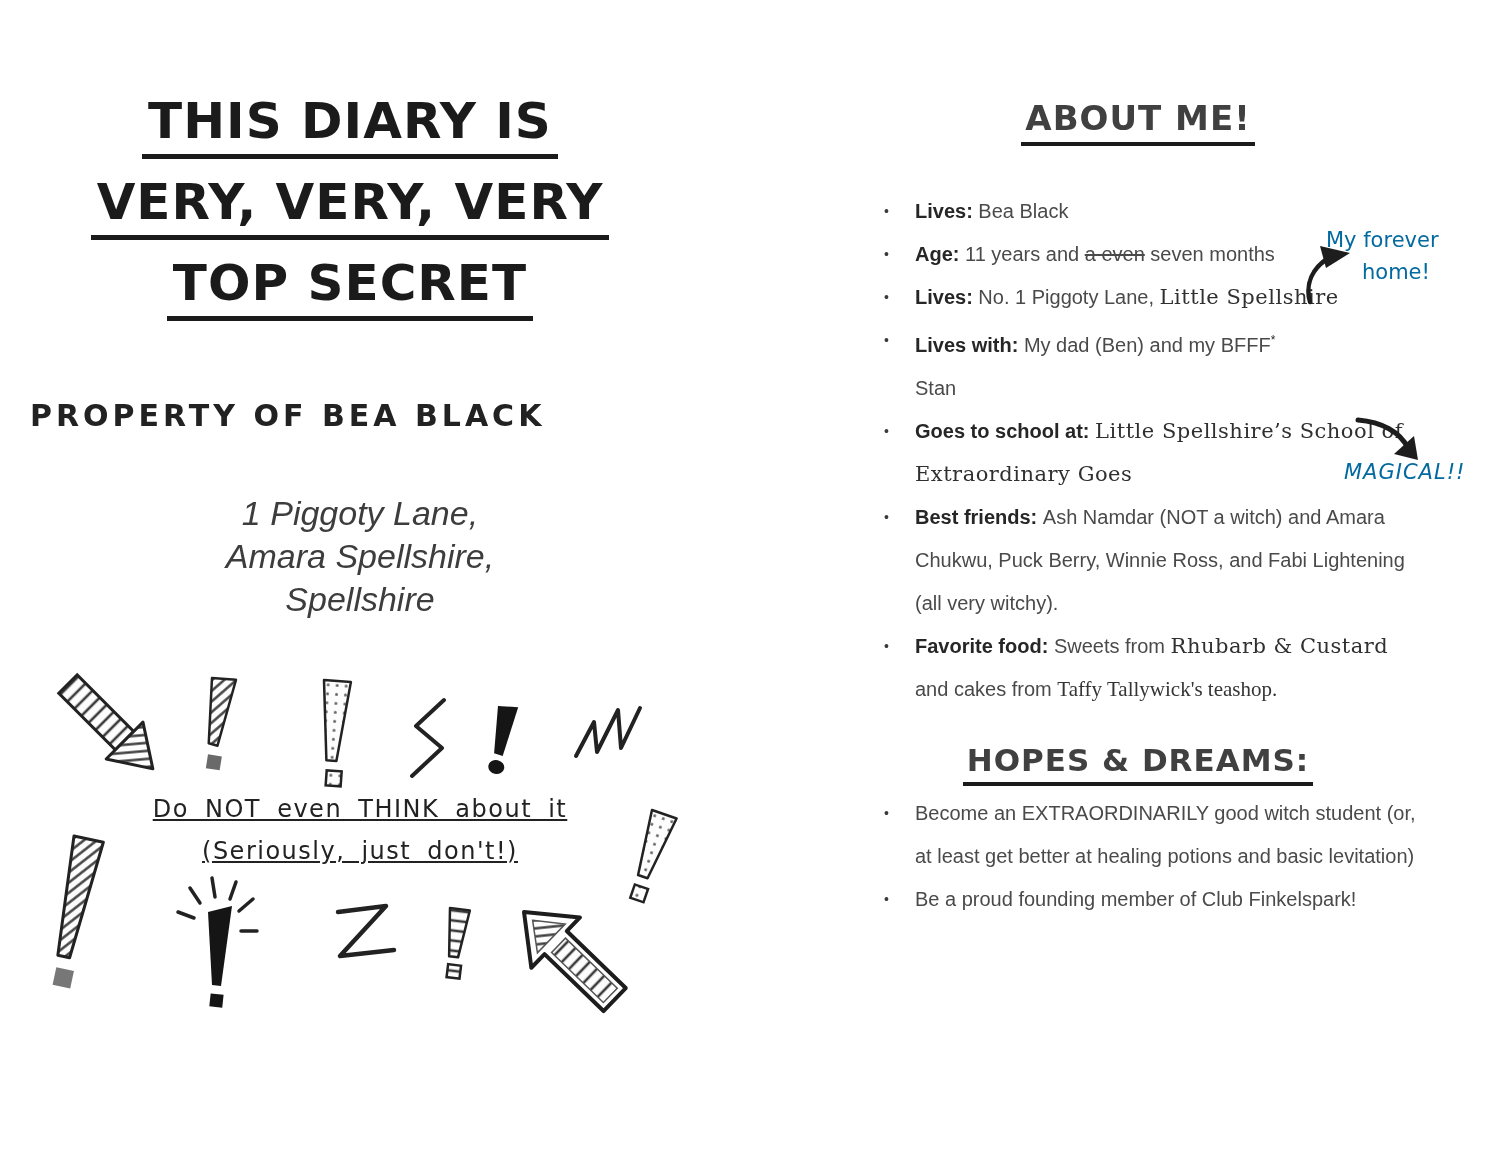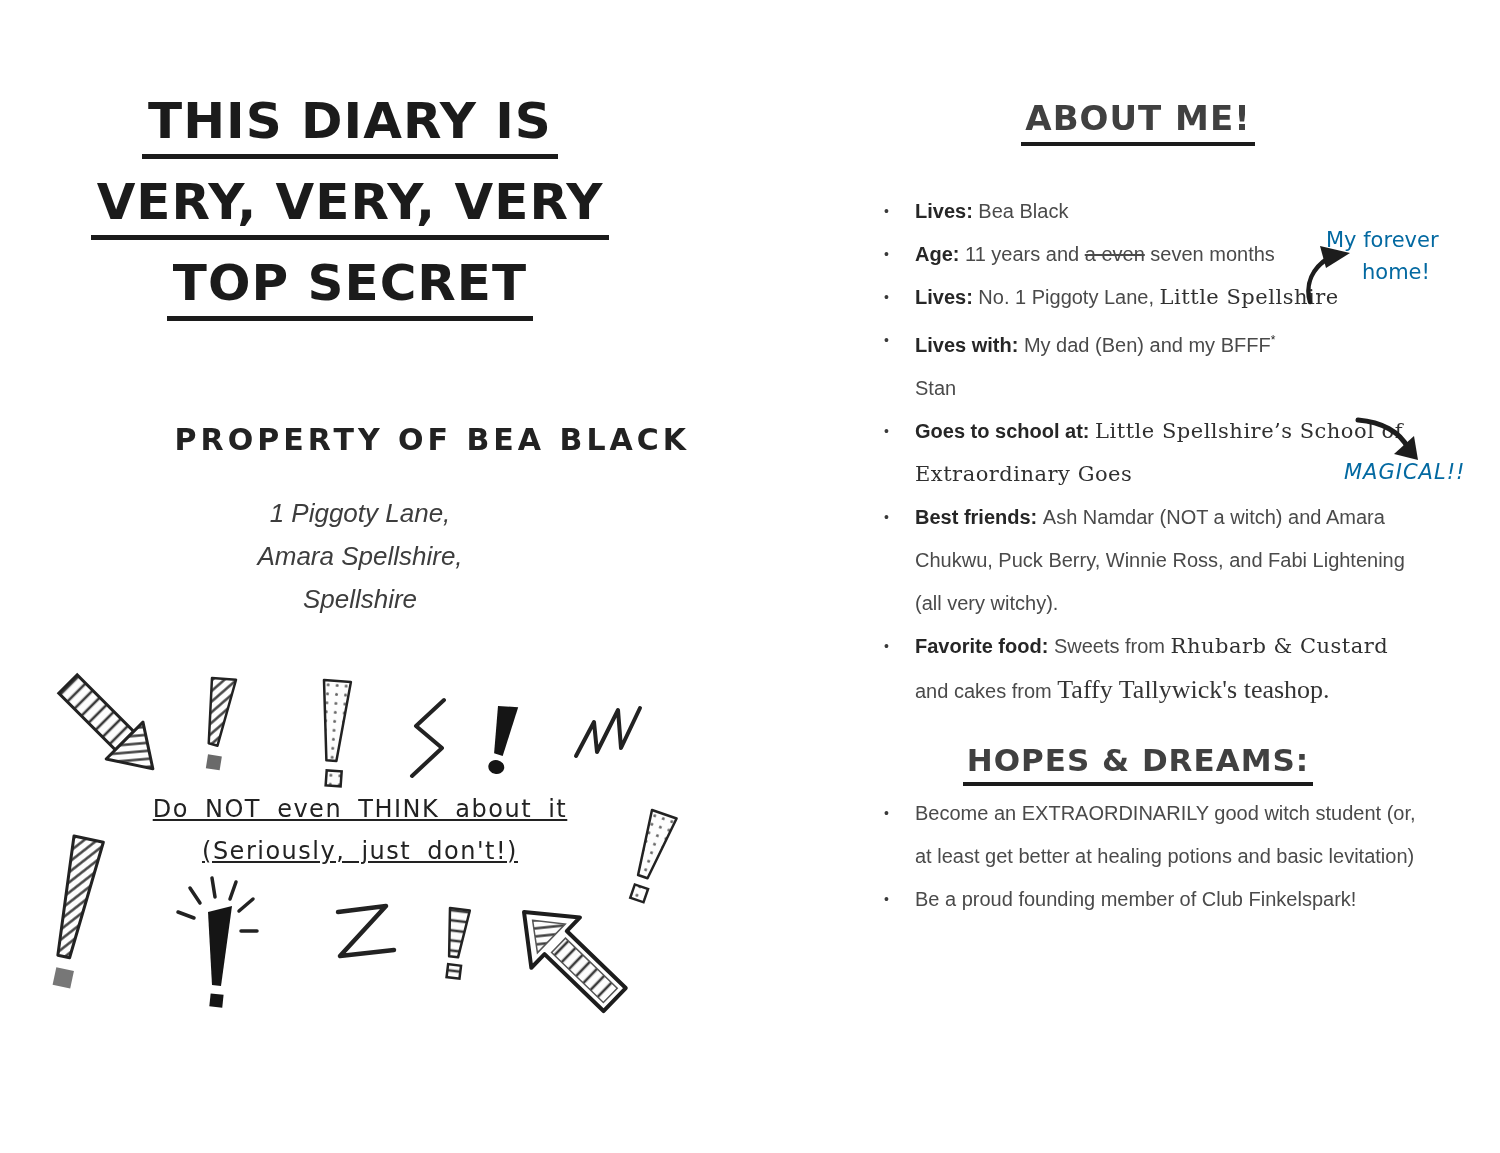--- a/index.html
+++ b/index.html
@@ -15,27 +15,27 @@
   
   .title-block { position:absolute; left:20px; top:92px; width:660px; text-align:center; }
   .title-row { margin-bottom:14px; }
   .title-line {
     display:inline-block;
     font-family:"DejaVu Sans", sans-serif; font-weight:700;
     font-size:50px; letter-spacing:1px; color:#1b1b1b;
     padding:0 6px 4px 6px; border-bottom:5px solid #1b1b1b; white-space:nowrap;
   }
   .property-line {
-    position:absolute; left:30px; top:398px; width:660px; text-align:right;
+    position:absolute; left:30px; top:398px; width:660px; text-align:left;
     font-family:"DejaVu Sans", sans-serif; font-weight:700;
-    font-size:30px; letter-spacing:4px; color:#222; white-space:nowrap;margin-top:24px;
+    font-size:30px; letter-spacing:4px; color:#222; white-space:nowrap;
   }
   .address-block {
     position:absolute; left:30px; top:492px; width:660px; text-align:center;
-    font-style:italic; font-size:26px; line-height:43px; color:#3d3d3d;
+    font-style:italic; font-size:34px; line-height:43px; color:#3d3d3d;
   }
   .doodles { position:absolute; left:40px; top:650px; width:660px; height:410px; }
   .warning-line {
     position:absolute; left:20px; width:680px; text-align:center;
     font-family:"DejaVu Sans", sans-serif; font-weight:500;
     font-size:24px; letter-spacing:1.5px; word-spacing:7px; color:#222;text-decoration:underline;
   }
   #warning-1 { top:795px; }
   #warning-2 { top:837px; }
 
@@ -59,21 +59,21 @@
     position:relative; padding-left:57px;
     font-size:20px; line-height:43px; color:#4a4a4a;
   }
   ul.fact-list li::before {
     content:"\2022"; position:absolute; left:26px; top:0;
     font-size:14px; line-height:43px; color:#3a3a3a;
   }
   .seg-bold   { font-weight:700; color:#262626; }
   .seg-strike { text-decoration:line-through; }
   .seg-fancy  { font-family:"DejaVu Serif", serif; font-size:21px; letter-spacing:0.5px; color:#303030; }
-  .seg-serif  { font-family:"Liberation Serif", serif; font-size:26px; color:#353535; }
+  .seg-serif  { font-family:"Liberation Serif", serif; font-size:21px; color:#353535; }
   .seg-sup    { vertical-align:super; font-size:12px; color:#262626; }
 
   .annotation {
     position:absolute; font-family:"DejaVu Sans", sans-serif; font-weight:500;
     font-size:21px; color:#0369a1; white-space:nowrap;
   }
   #ann-forever-1 { left:1326px; top:228px; }
   #ann-forever-2 { left:1362px; top:260px; }
   #ann-magical   { left:1344px; top:460px; font-style:italic; letter-spacing:1px; }
 

